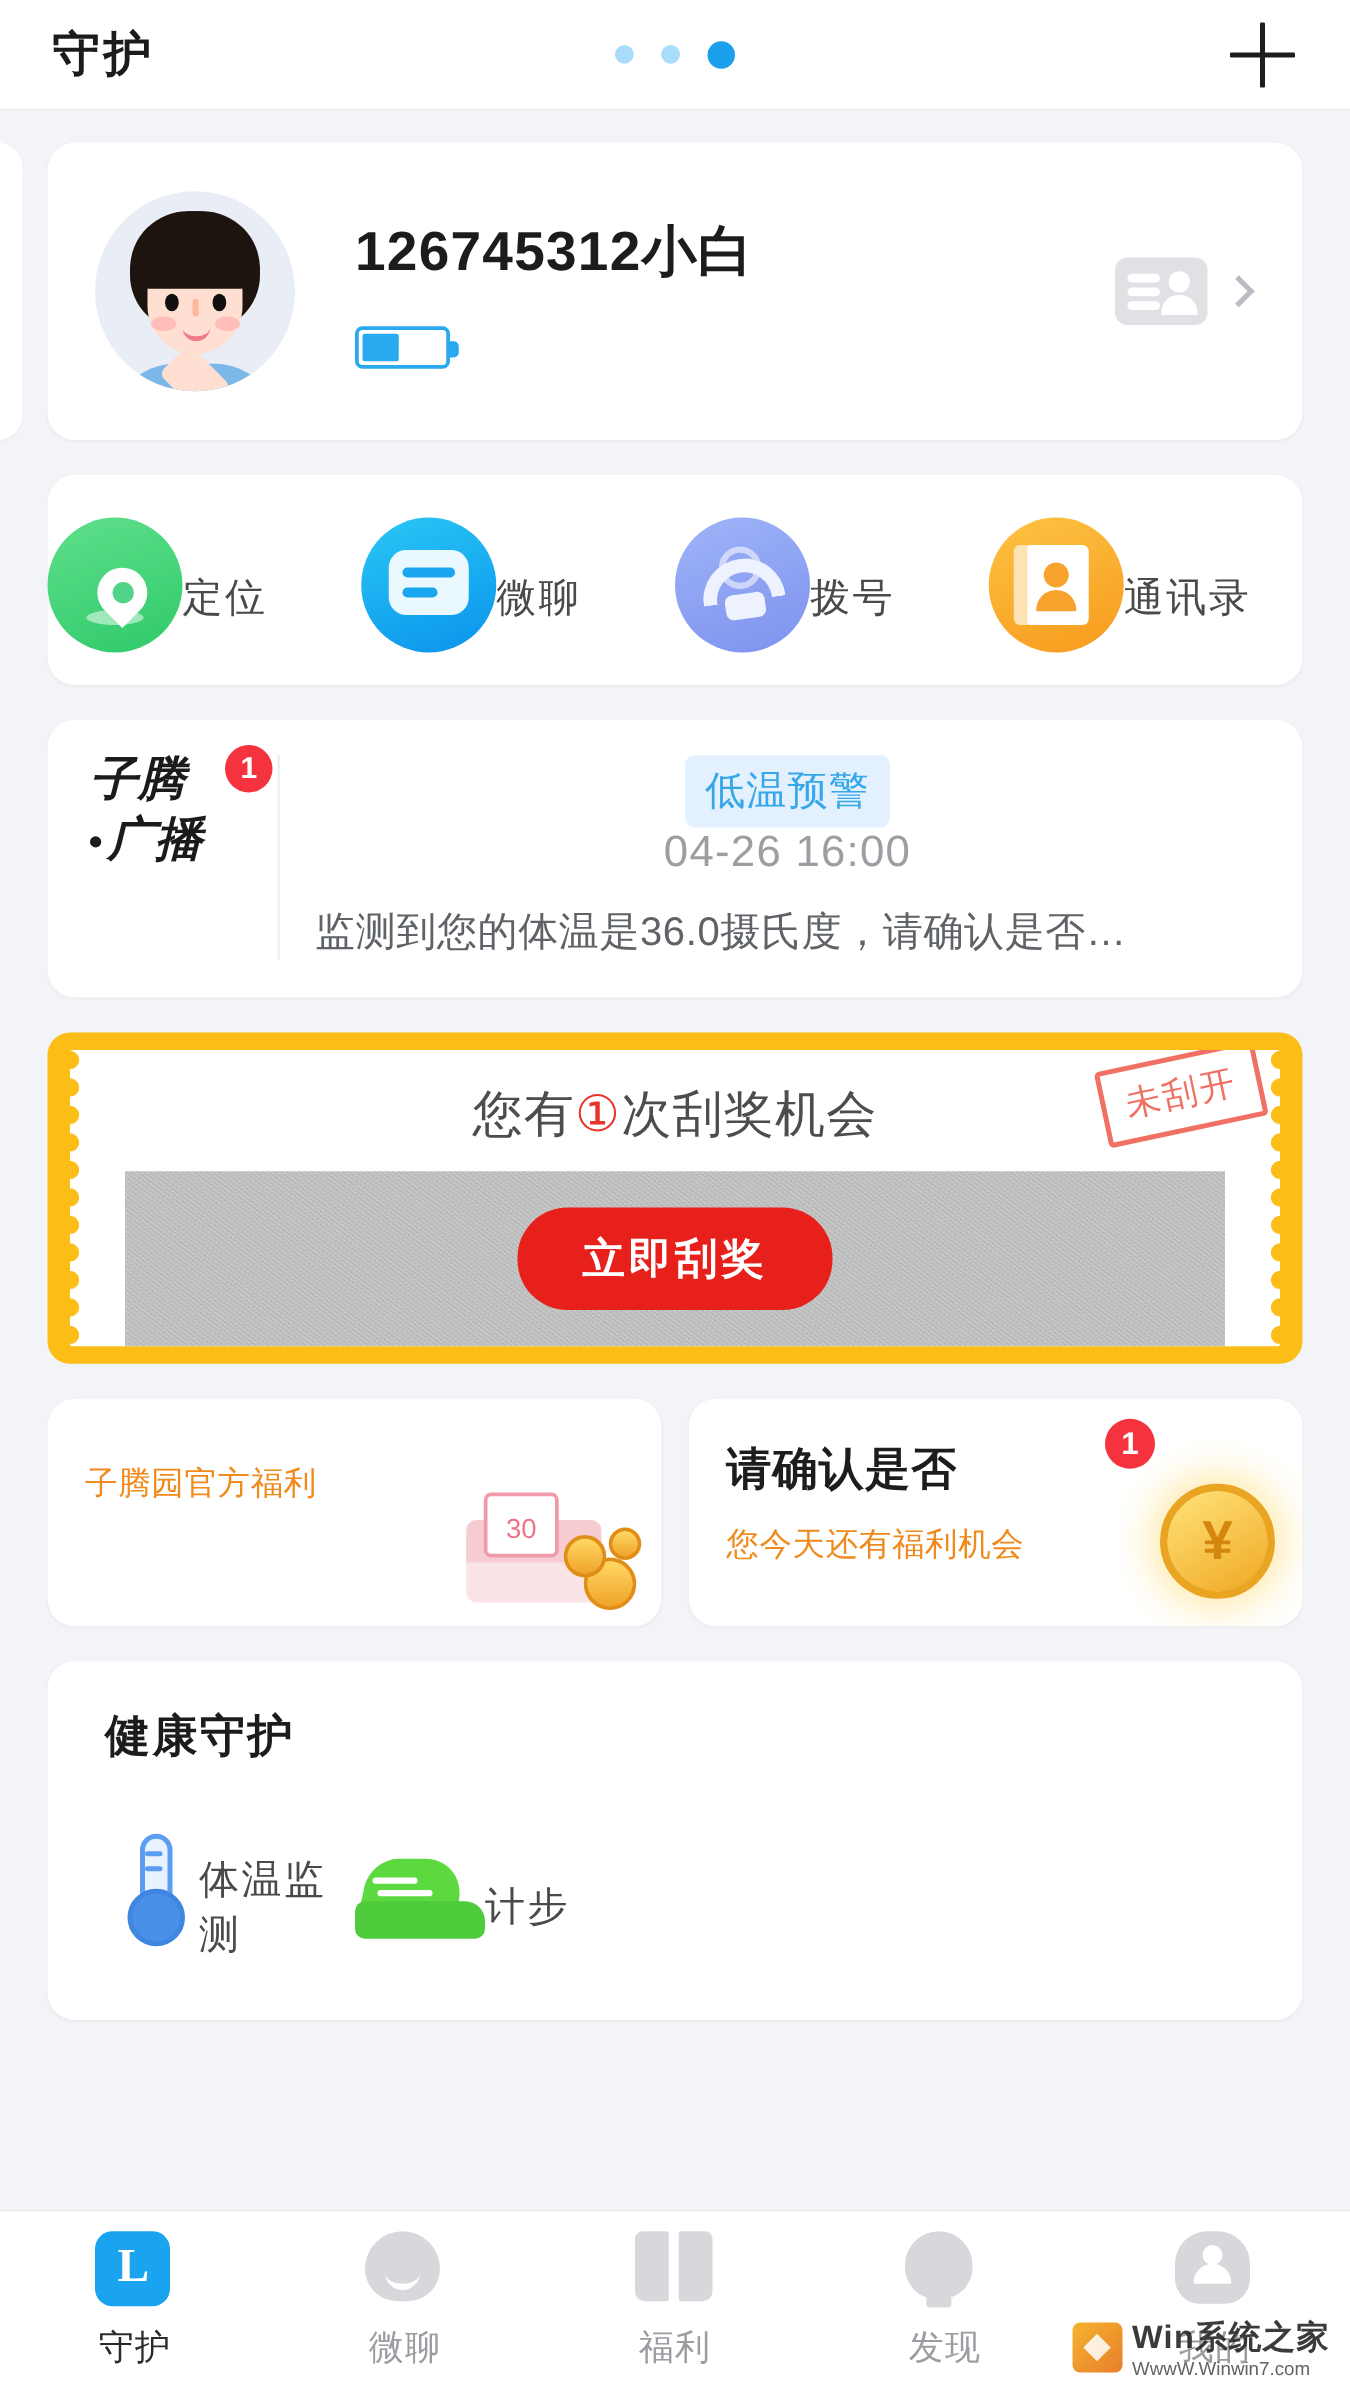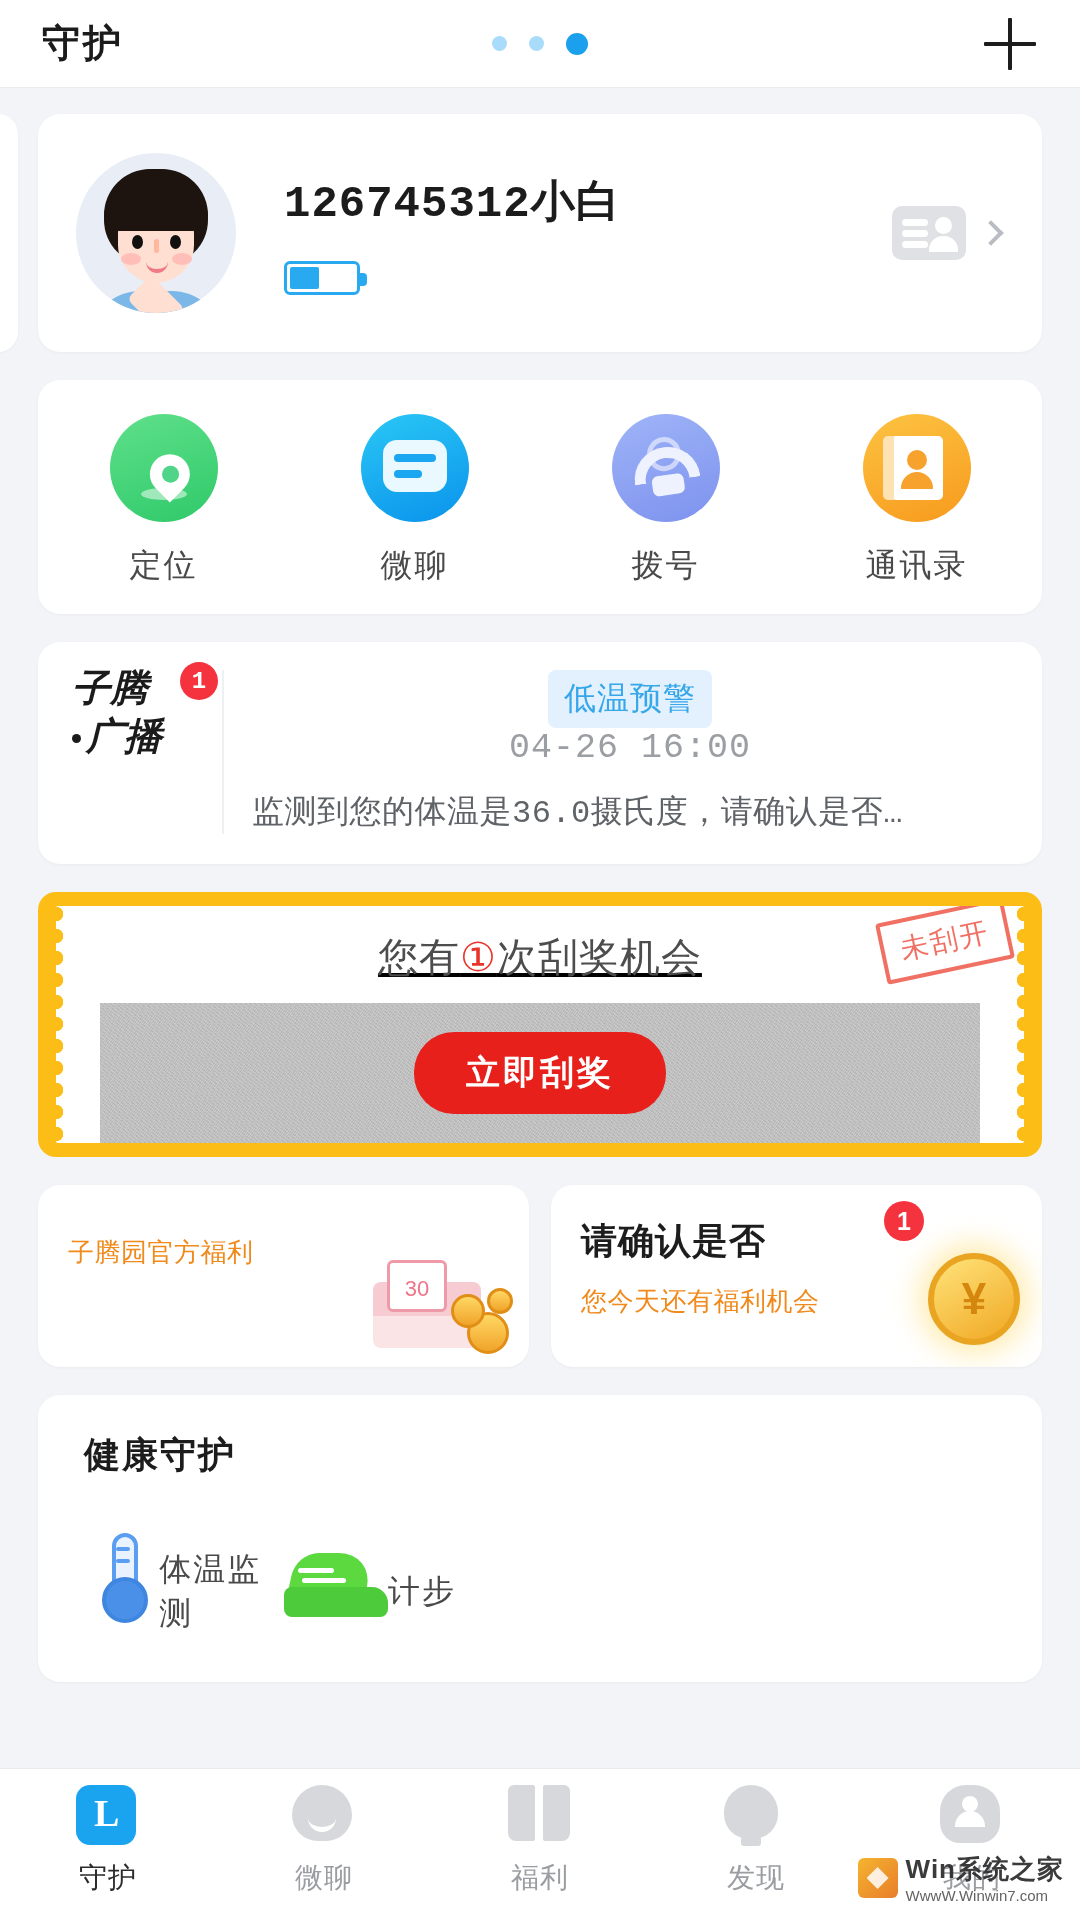--- a/index.html
+++ b/index.html
@@ -43,21 +43,20 @@
   
   .scroll{
     position:absolute; top:88px; left:0; right:0; bottom:152px;
     background:#f2f4f7; padding:0 0 14px 0;
   }
 
   .card{
     background:#fff; border-radius:22px;
     margin:0 38px;
     box-shadow:0 1px 3px rgba(20,30,60,.04);
-    font-family:Liberation Mono, monospace;
   }
   
   .peek{
     position:absolute; left:-22px; top:26px;
     width:40px; height:238px;
     background:#fff; border-radius:22px;
     box-shadow:0 1px 3px rgba(20,30,60,.04);
   }
 
   
@@ -119,21 +118,21 @@
   .ci-line.a{ top:13px; width:26px; } .ci-line.b{ top:24px; width:26px; } .ci-line.c{ top:35px; width:26px; }
   .ci-head{ position:absolute; right:14px; top:11px; width:17px; height:17px; border-radius:50%; background:#fff; }
   .ci-body{ position:absolute; right:8px; top:30px; width:29px; height:16px; border-radius:14px 14px 0 0; background:#fff; }
   .chev{
     width:18px; height:18px; border-right:4px solid #b9bcc2; border-top:4px solid #b9bcc2;
     transform:rotate(45deg); margin-right:42px; flex:none;
   }
 
   
   .nav-card{ margin-top:28px; padding:34px 0 26px; display:flex; }
-  .nav-item{ flex:1; display:flex; flex-direction:column; align-items:center; }
+  .nav-item{ flex:1; display:flex; flex-direction:row; align-items:center; }
   .nav-ic{ width:108px; height:108px; border-radius:50%; position:relative; }
   .nav-ic.loc{ background:linear-gradient(160deg,#5fe08a,#2fc96a); }
   .nav-ic.chat{ background:linear-gradient(160deg,#2ac7f5,#0a93ec); }
   .nav-ic.dial{ background:linear-gradient(160deg,#9fb4f7,#7d92ee); }
   .nav-ic.book{ background:linear-gradient(160deg,#fdc342,#f79a1d); }
   .nav-label{ margin-top:22px; font-size:32px; color:#4a4a4a; letter-spacing:2px; }
 
   .pin{
     position:absolute; left:50%; top:26px; transform:translateX(-50%);
     width:40px; height:40px; background:#fff; border-radius:50% 50% 50% 0;
@@ -198,21 +197,20 @@
   .bc-msg{ margin-top:22px; font-size:32px; color:#5f6367; letter-spacing:.5px; }
 
   
   .scratch{
     margin:28px 38px 0; background:#fbbd16; border-radius:18px;
     padding:14px 18px; position:relative;
   }
   .scratch-inner{
     background:#fff; position:relative; padding:24px 0 0 0; overflow:hidden;
     border-radius:2px;
-    text-decoration:underline;
   }
   .perf{
     position:absolute; top:0; bottom:0; width:16px;
     background:radial-gradient(circle at 0 8px,#fbbd16 7px,transparent 7.5px) repeat-y;
     background-size:16px 22px;
   }
   .perf.l{ left:0; }
   .perf.r{ right:0; transform:scaleX(-1); }
   .scratch-title{
     text-align:center; font-size:40px; color:#4d4d4d; letter-spacing:1px;

